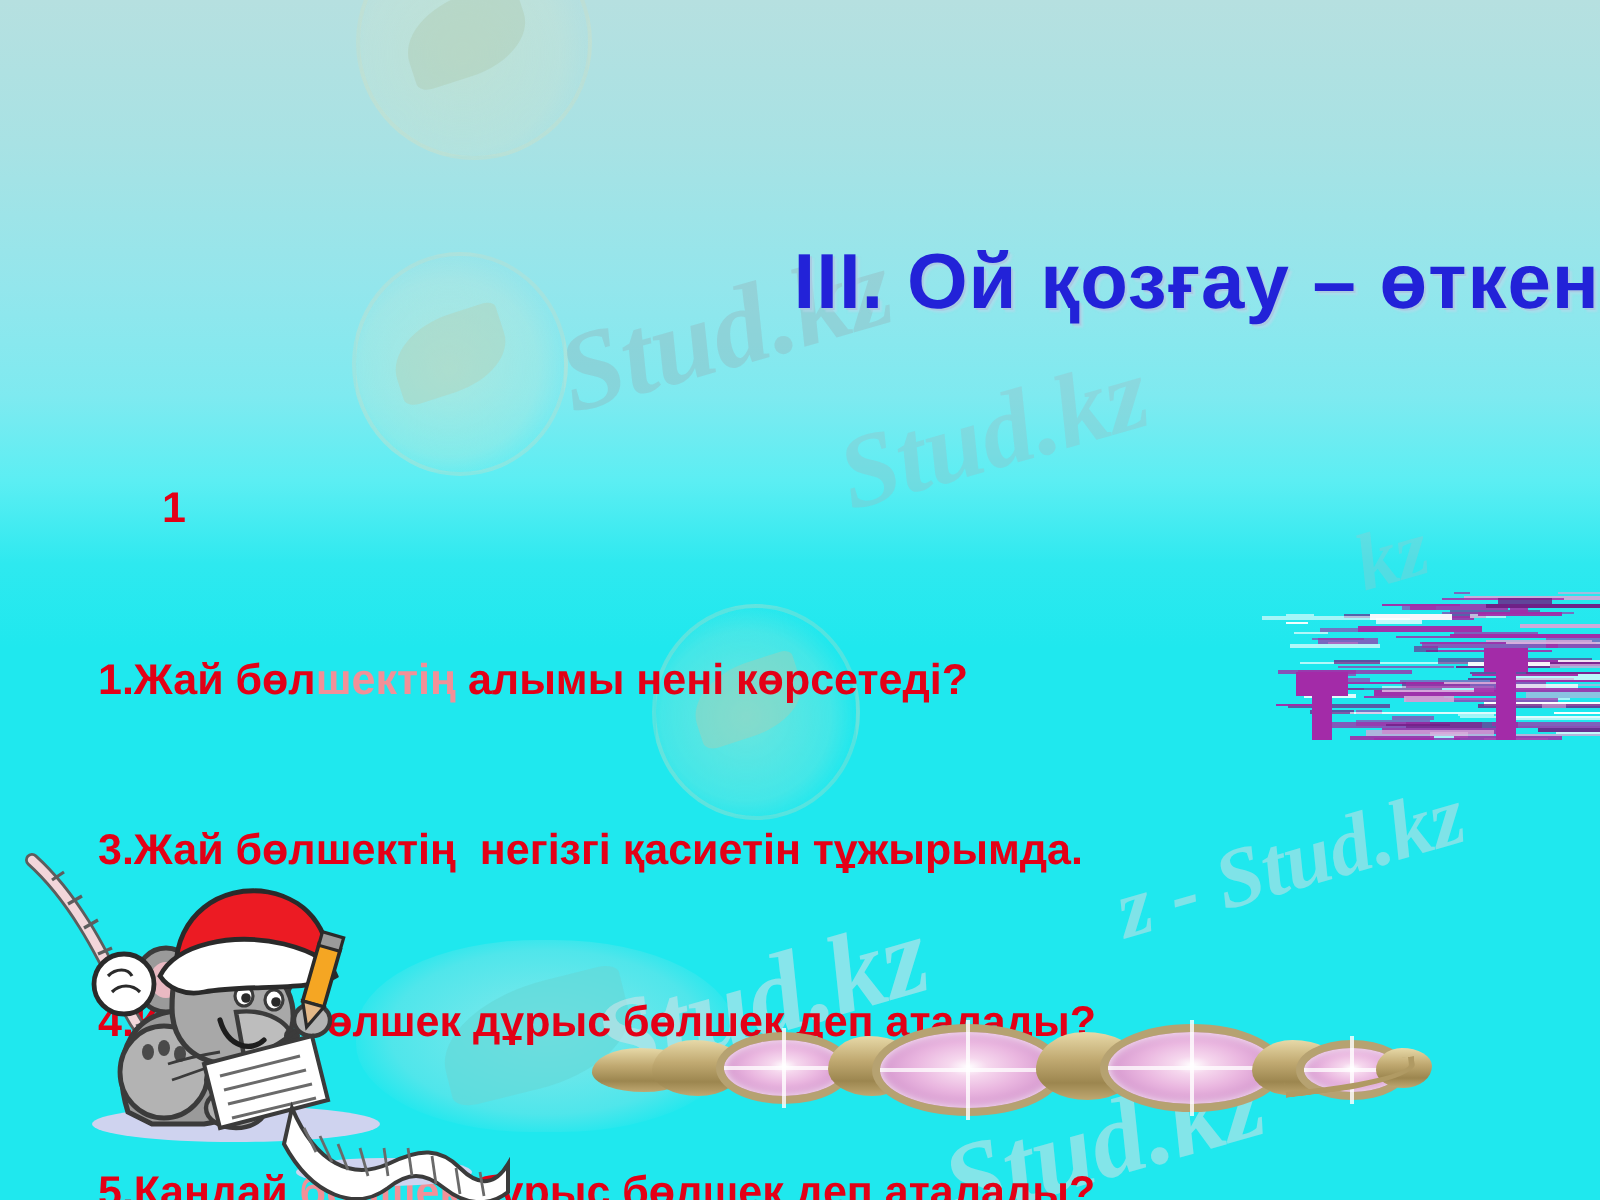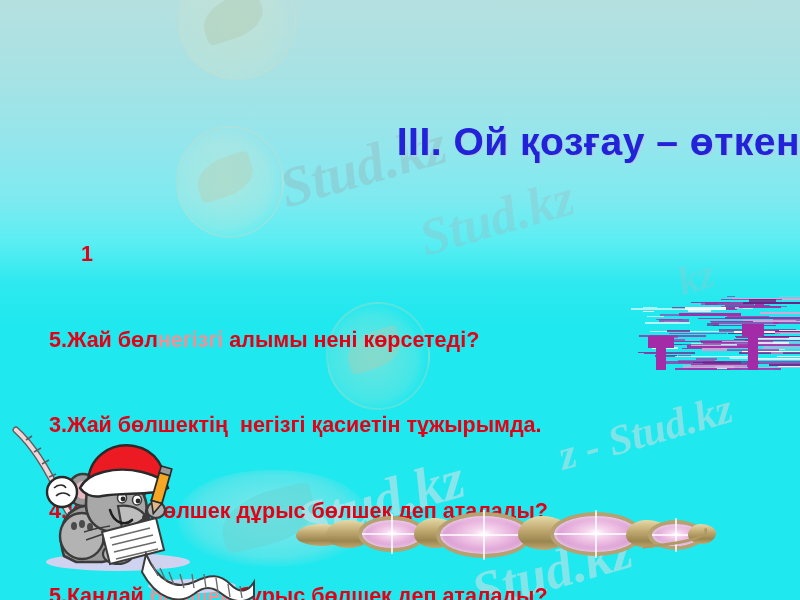--- a/index.html
+++ b/index.html
@@ -205,21 +205,21 @@
   <div class="wm wm-light wm4">Stud.kz</div>
   <div class="wm wm-light wm5">z - Stud.kz</div>
   <div class="wm wm6">kz</div>
 
   <div id="title">
     <div>III. Ой қозғау – өткен</div>
   </div>
 
   <div id="qlist">
     <div class="q q-first">1</div>
-    <div class="q"><span><span>5.Жай бөл</span><span class="fade1">негізгі</span><span> алымы нені көрсетеді?</span></span></div>
+    <div class="q"><span><span>1.Жай бөл</span><span class="fade1">шектің</span><span> алымы нені көрсетеді?</span></span></div>
     <div class="q"><span>3.Жай бөлшектің  негізгі қасиетін тұжырымда.</span></div>
     <div class="q"><span>4.Қандай бөлшек дұрыс бөлшек деп аталады?</span></div>
     <div class="q"><span><span>5.Қандай </span><span class="fade1">бөлшек </span><span>бұрыс бөлшек деп аталады?</span></span></div>
     
   </div>
 
   <div id="glitch">
       <i style="left: 102px; top: 2px; width: 93px; height: 2px; background: rgb(214, 168, 216); opacity: 0.9;"></i>
       <i style="left: 99px; top: 61px; width: 18px; height: 1px; background: rgb(255, 255, 255); opacity: 0.57;"></i>
       <i style="left: 20px; top: 35px; width: 93px; height: 1px; background: rgb(255, 255, 255); opacity: 0.67;"></i>

